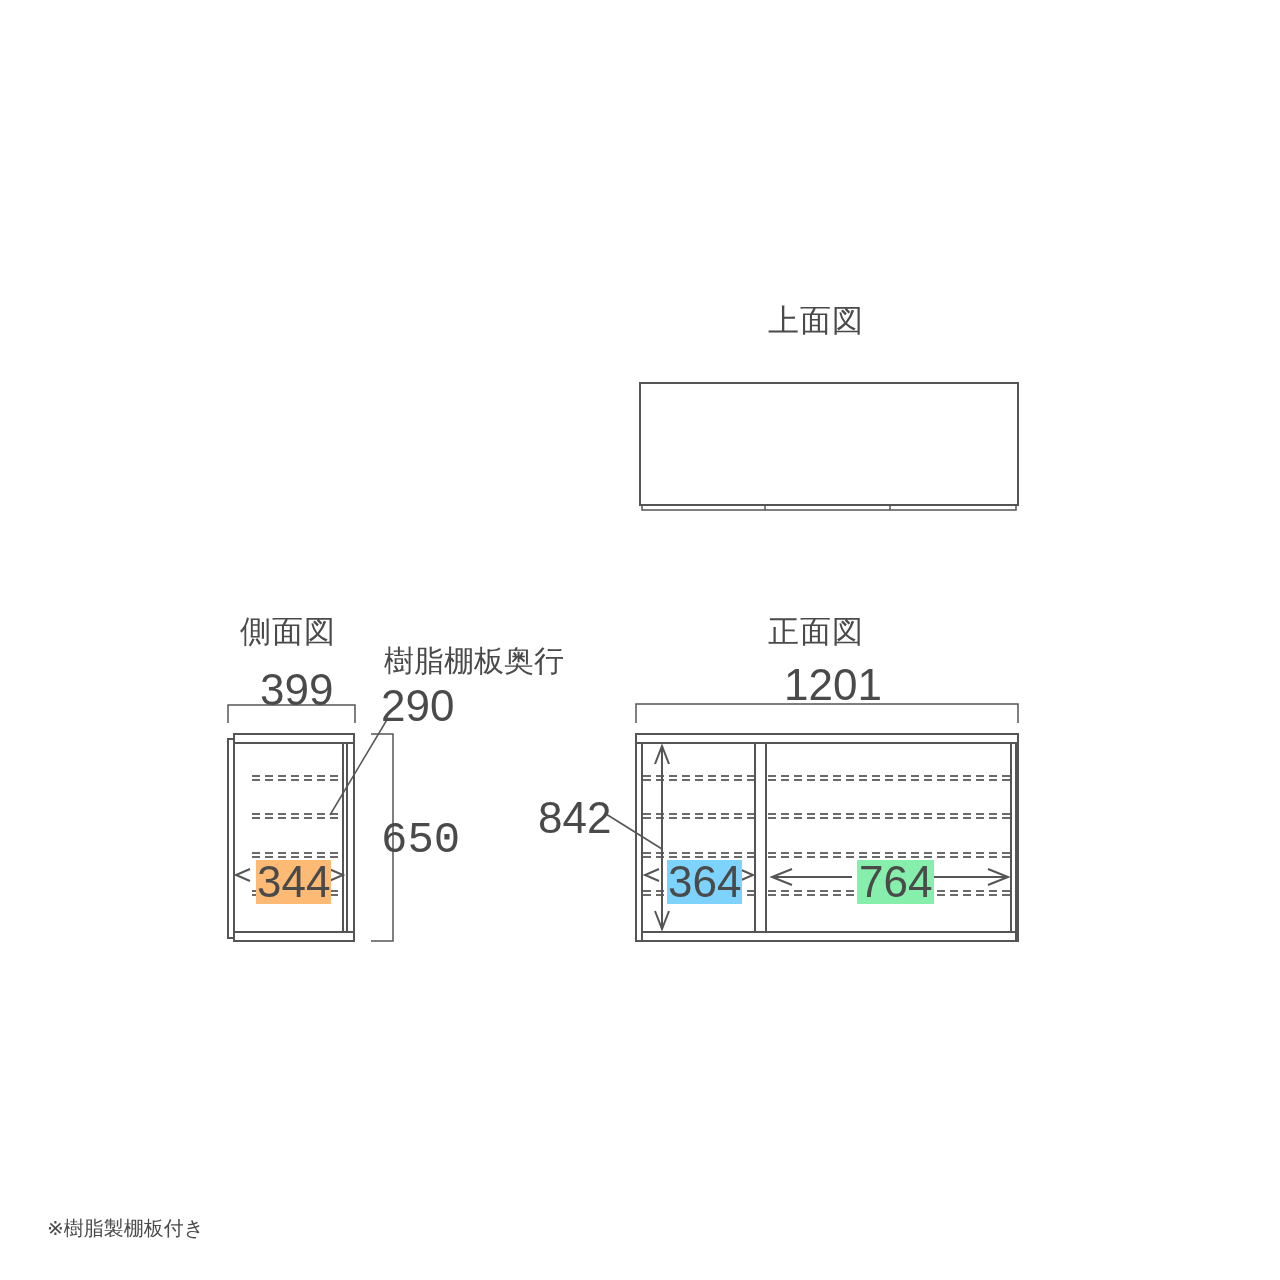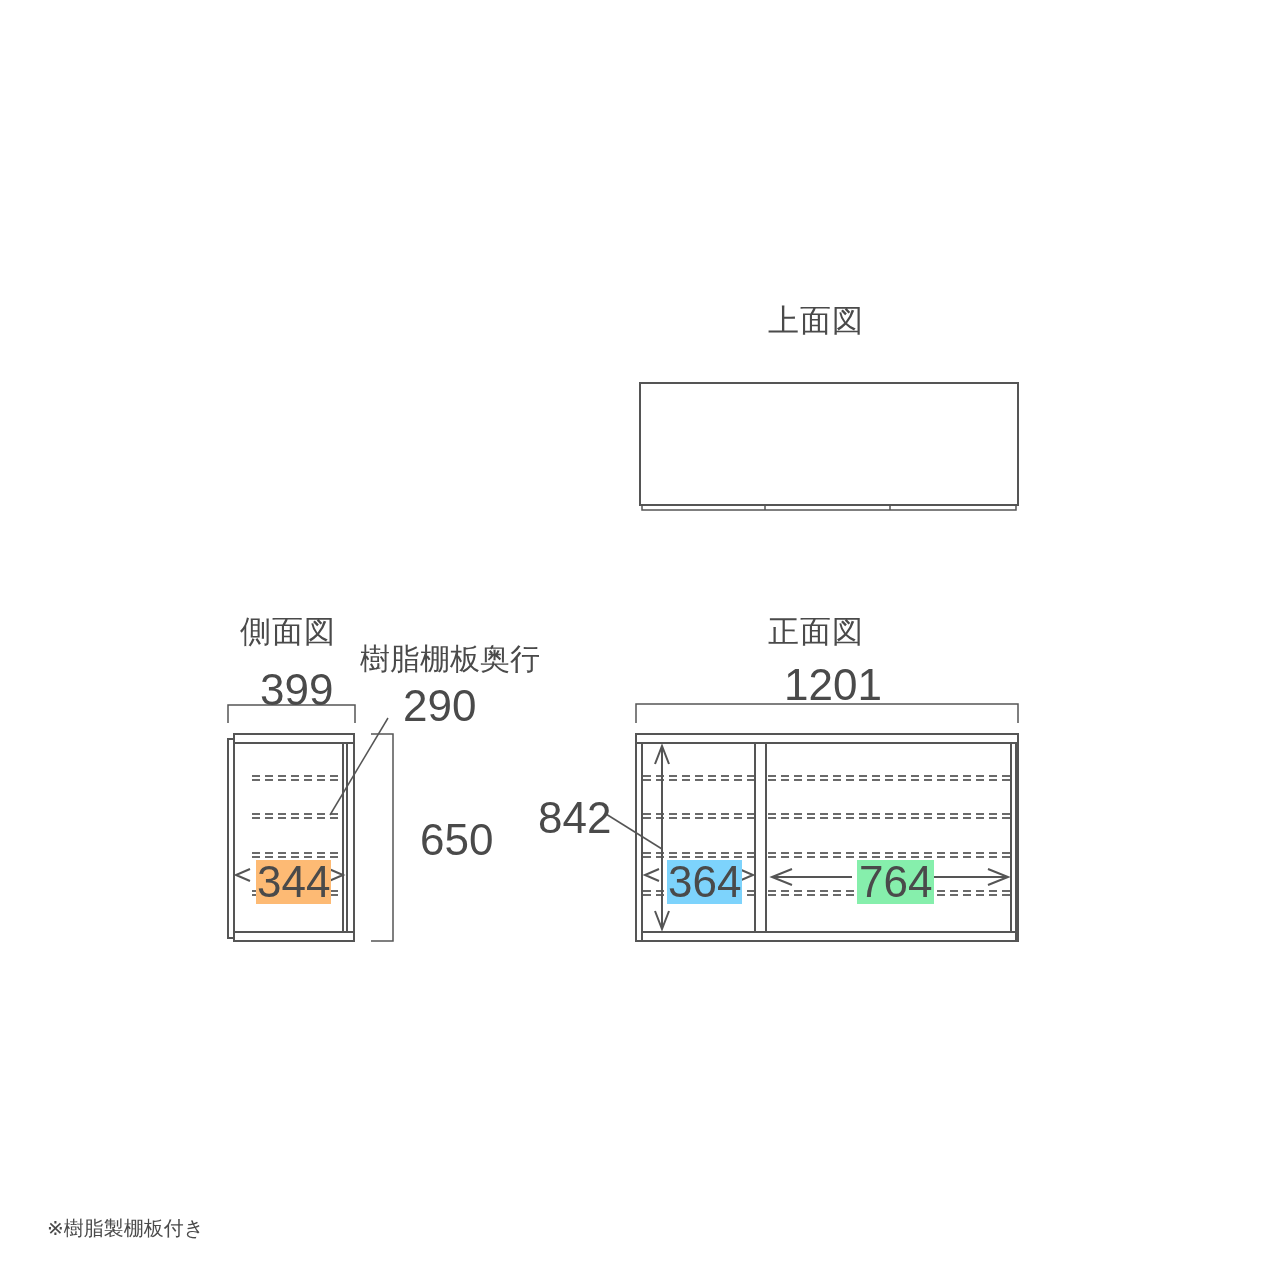--- a/index.html
+++ b/index.html
@@ -15,23 +15,23 @@
   .dash { stroke: #6a6a6a; stroke-width: 2; fill: none; stroke-dasharray: 8 5; }
 </style>
 </head>
 <body>
 
 <div class="label title" style="left:768px; top:305px;">上面図</div>
 <div class="label title" style="left:240px; top:616px;">側面図</div>
 <div class="label title" style="left:768px; top:616px;">正面図</div>
 
 <div class="label dim" style="left:260px; top:668px;">399</div>
-<div class="label dim" style="left:360px; top:646px; font-size:30px; font-family:Liberation Mono, monospace;">樹脂棚板奥行</div>
-<div class="label dim" style="left:403px; top:684px;text-align:right;">290</div>
-<div class="label dim" style="left:420px; top:818px;">650</div>
+<div class="label dim" style="left:384px; top:646px; font-size:30px; font-family:Liberation Sans, sans-serif;">樹脂棚板奥行</div>
+<div class="label dim" style="left:381px; top:684px;text-align:right;">290</div>
+<div class="label dim" style="left:381px; top:818px;font-family:Liberation Mono, monospace;">650</div>
 <div class="label dim" style="left:256px; top:860px; background:#fdba74; padding:0 1px;">344</div>
 
 <div class="label dim" style="left:784px; top:663px;">1201</div>
 <div class="label dim" style="left:538px; top:796px;">842</div>
 <div class="label dim" style="left:667px; top:860px; background:#7dd3fc; padding:0 1px;">364</div>
 <div class="label dim" style="left:857px; top:860px; background:#86efac; padding:0 2px;">764</div>
 
 <div class="label note" style="left:47px; top:1218px;">※樹脂製棚板付き</div>
 
 <svg class="draw" width="1280" height="1280" viewBox="0 0 1280 1280" style="pointer-events:none; z-index:0;">

